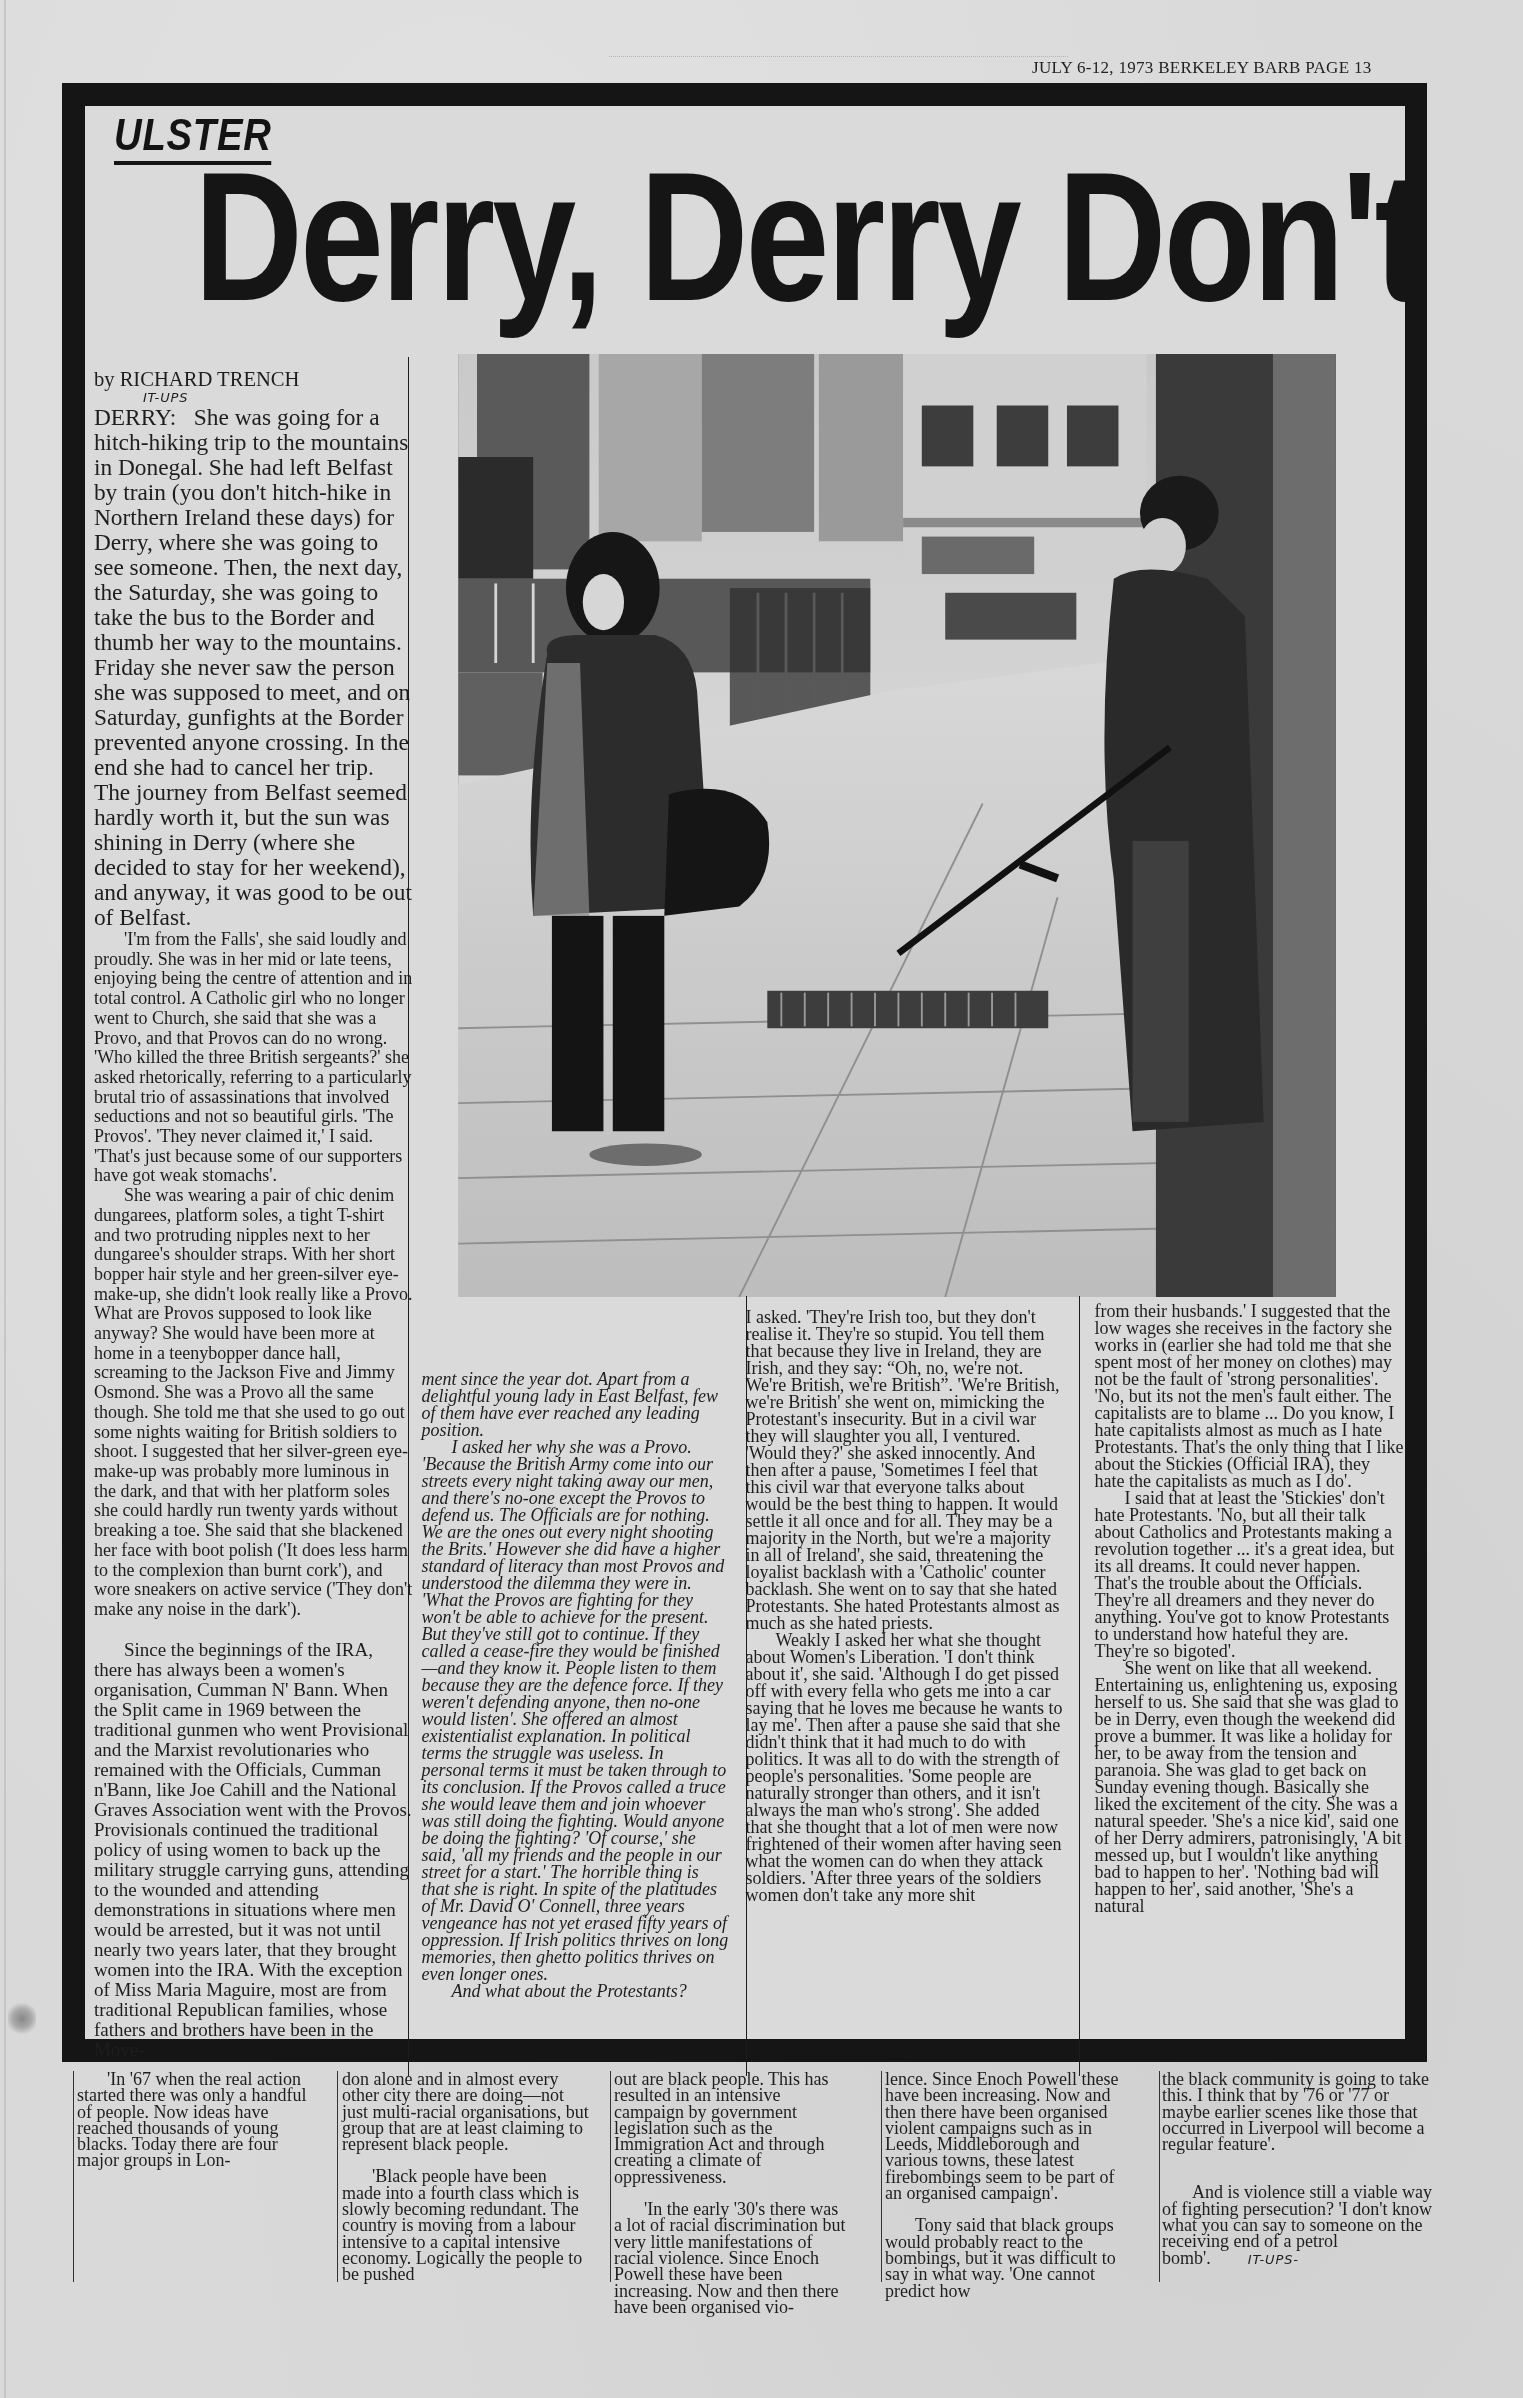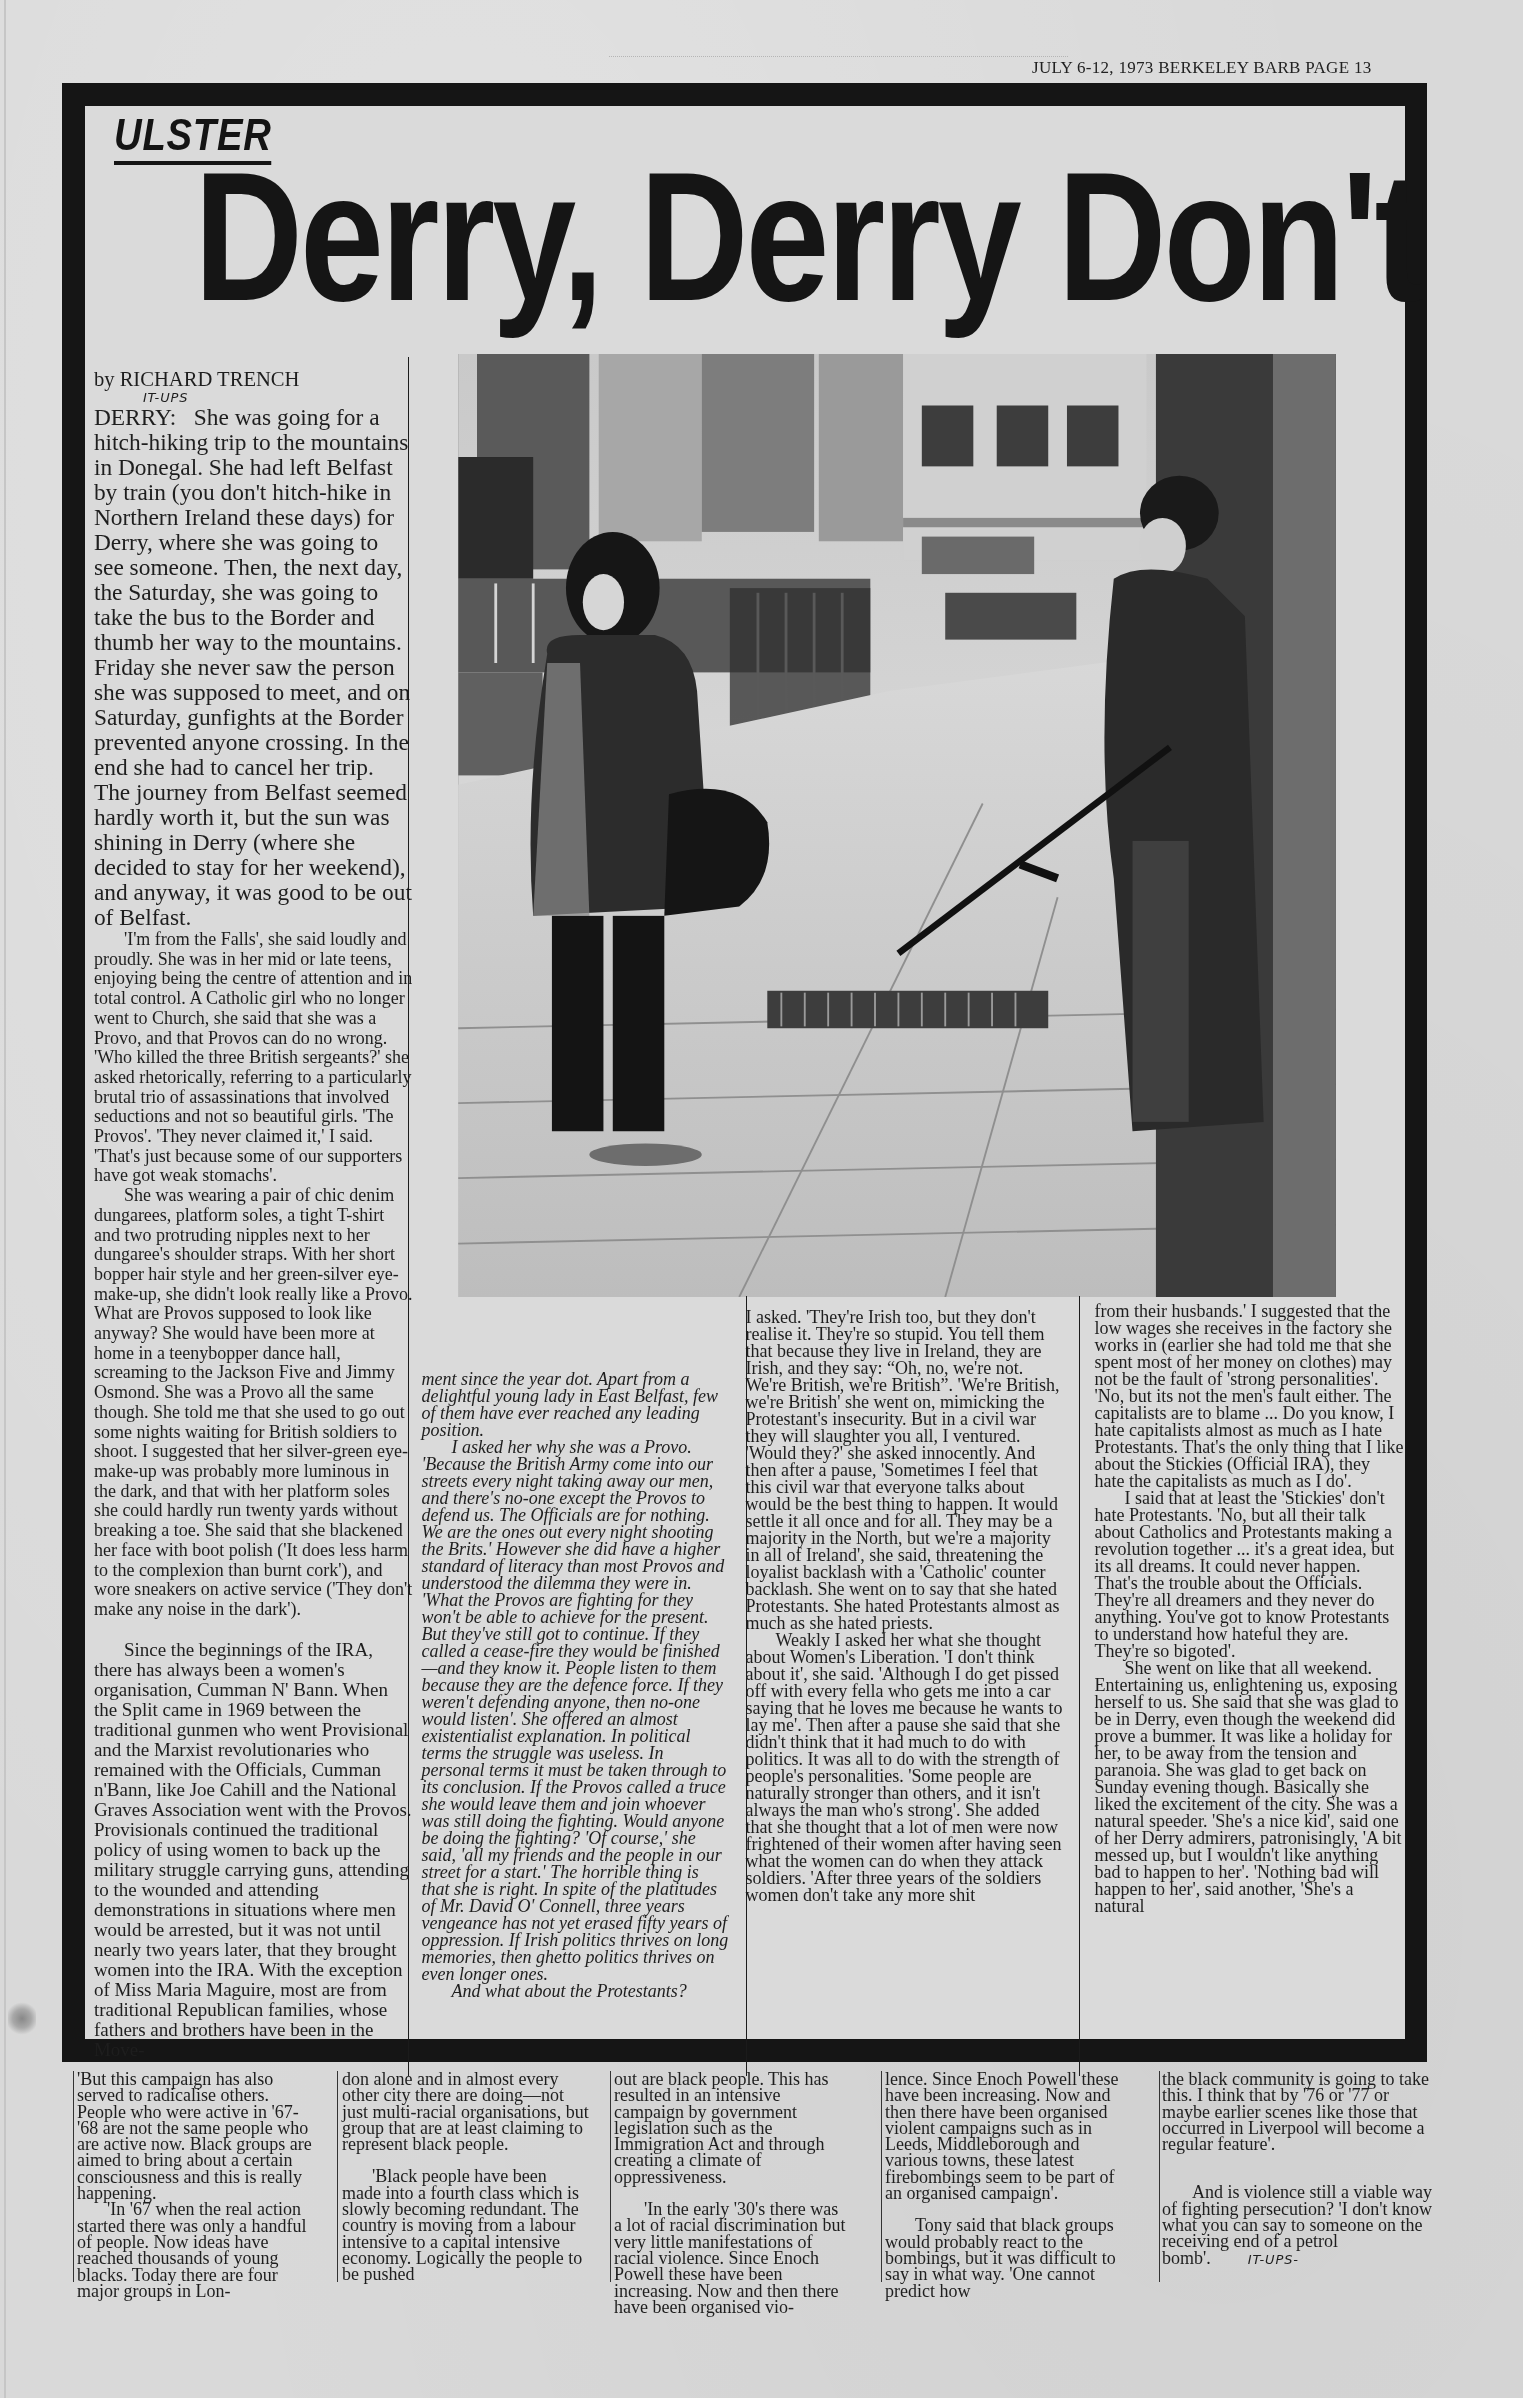--- a/index.html
+++ b/index.html
@@ -226,21 +226,20 @@
       <p>from their husbands.' I suggested that the low wages she receives in the factory she works in (earlier she had told me that she spent most of her money on clothes) may not be the fault of 'strong personalities'. 'No, but its not the men's fault either. The capitalists are to blame ... Do you know, I hate capitalists almost as much as I hate Protestants. That's the only thing that I like about the Stickies (Official IRA), they hate the capitalists as much as I do'.</p>
       <p class="ind">I said that at least the 'Stickies' don't hate Protestants. 'No, but all their talk about Catholics and Protestants making a revolution together ... it's a great idea, but its all dreams. It could never happen. That's the trouble about the Officials. They're all dreamers and they never do anything. You've got to know Protestants to understand how hateful they are. They're so bigoted'.</p>
       <p class="ind">She went on like that all weekend. Entertaining us, enlightening us, exposing herself to us. She said that she was glad to be in Derry, even though the weekend did prove a bummer. It was like a holiday for her, to be away from the tension and paranoia. She was glad to get back on Sunday evening though. Basically she liked the excitement of the city. She was a natural speeder. 'She's a nice kid', said one of her Derry admirers, patronisingly, 'A bit messed up, but I wouldn't like anything bad to happen to her'. 'Nothing bad will happen to her', said another, 'She's a natural</p>
     </div>
 
   </div>
 </div>
 
 <div class="strip-rule" style="left:73px;"></div>
 <div class="strip s1">
-  <p>'But this campaign has also served to radicalise others. People who were active in '67-'68 are not the same people who are active now. Black groups are aimed to bring about a certain consciousness and this is really happening.</p>
   <p class="ind">'In '67 when the real action started there was only a handful of people. Now ideas have reached thousands of young blacks. Today there are four major groups in Lon-</p>
 </div>
 <div class="strip-rule" style="left:337px;"></div>
 <div class="strip s2">
   <p>don alone and in almost every other city there are doing—not just multi-racial organisations, but group that are at least claiming to represent black people.</p>
   <div class="gap"></div>
   <p class="ind">'Black people have been made into a fourth class which is slowly becoming redundant. The country is moving from a labour intensive to a capital intensive economy. Logically the people to be pushed</p>
 </div>
 <div class="strip-rule" style="left:610px;"></div>
 <div class="strip s3">

